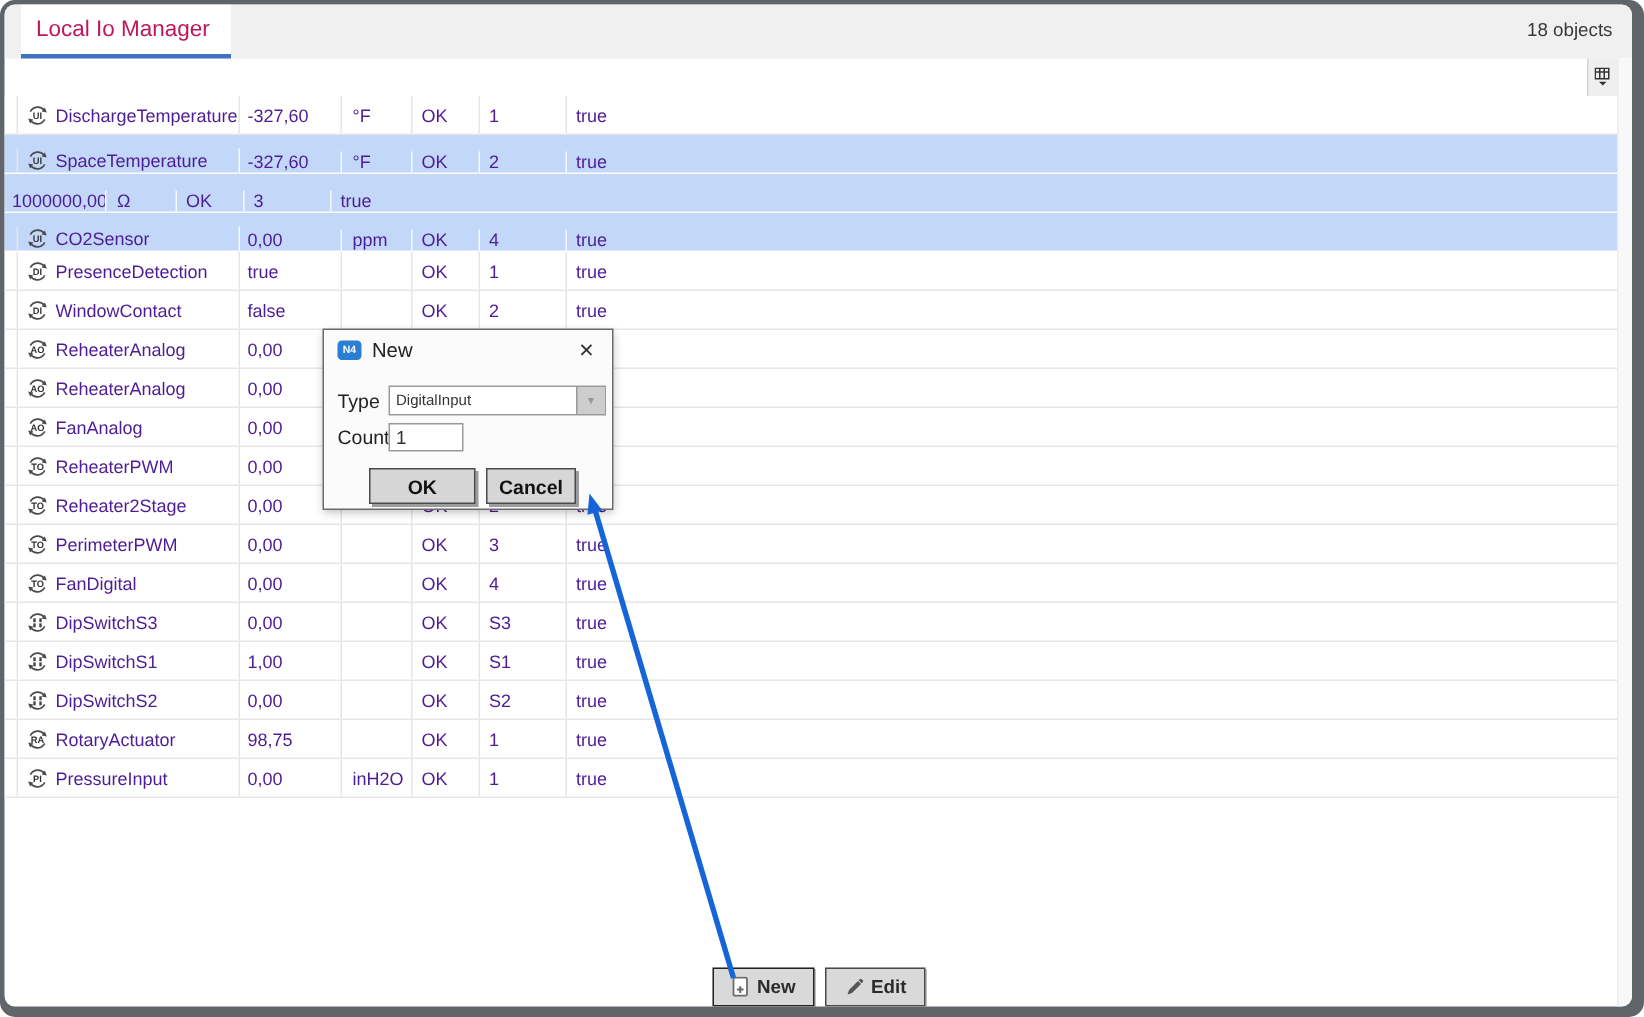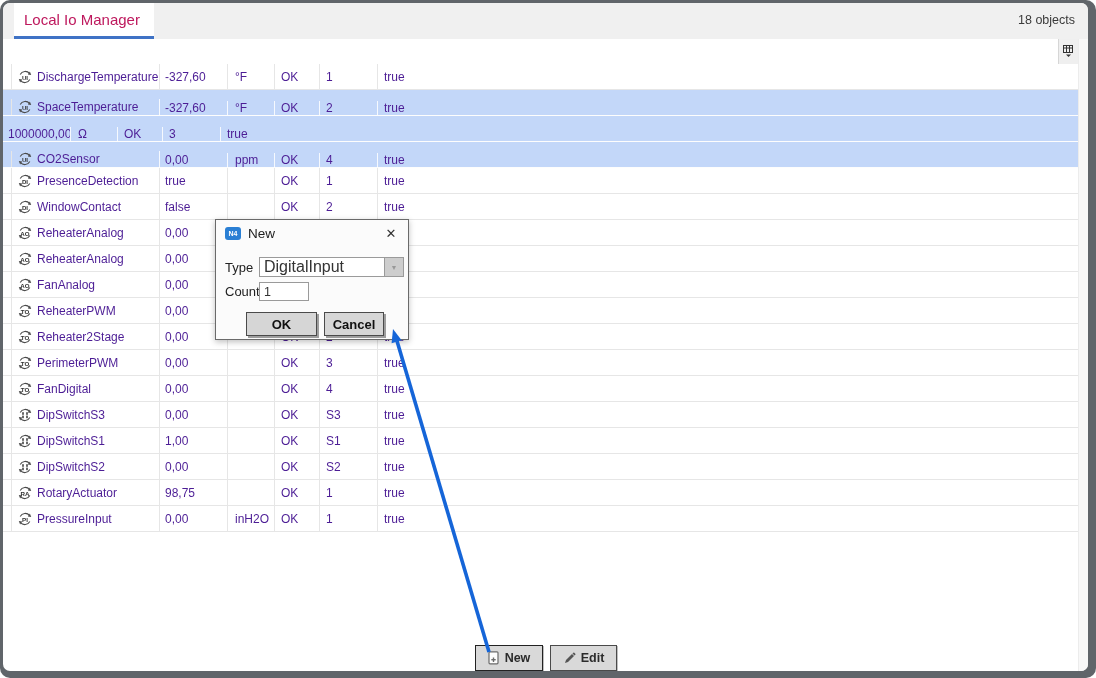--- a/index.html
+++ b/index.html
@@ -55,21 +55,21 @@
             border:1px solid #6a6a6a; box-shadow:0 2px 6px rgba(0,0,0,.25); z-index:20; }
   .dlg-title { position:absolute; left:0; top:0; right:0; height:26px; display:flex; align-items:center;
                padding:0 9px; font-size:13.5px; color:#222; }
   .n4icon { width:16px; height:13px; background:#2a7fd4; border-radius:3px; color:#fff; font-size:7px;
             font-weight:bold; display:flex; align-items:center; justify-content:center; margin-right:7px; }
   .dlg-close { position:absolute; right:9px; top:5px; width:16px; height:16px; font-size:13px; color:#333;
                display:flex; align-items:center; justify-content:center; cursor:default; }
   .dlg-label { position:absolute; left:9px; font-size:13px; color:#222; }
   .combo { position:absolute; left:43px; top:37px; width:145px; height:20px; background:#fff;
            border:1px solid #9a9a9a; display:flex; align-items:center; }
-  .combo-text { flex:1; padding-left:4px; font-size:16px; color:#333; }
+  .combo-text { flex:1; padding-left:4px; font-size:10px; color:#333; }
   .combo-btn { width:19px; height:100%; background:#cdcdcd; border-left:1px solid #9a9a9a;
                display:flex; align-items:center; justify-content:center; font-size:7px; color:#999; }
   .countfield { position:absolute; left:43px; top:62px; width:50px; height:19px; background:#fff;
                 border:1px solid #9a9a9a; font-size:12.5px; color:#333; padding-left:4px;
                 font-family:"Liberation Sans", sans-serif; }
   .dlgbtn { position:absolute; top:92px; height:24px; background:#d6d6d6; border:1px solid #4a4a4a;
             box-shadow:2px 2px 0 rgba(80,80,80,.55); font-weight:bold; font-size:13px; color:#111;
             display:flex; align-items:center; justify-content:center; }
   #dlg-ok { left:30px; width:71px; } #dlg-cancel { left:108px; width:60px; }
 

